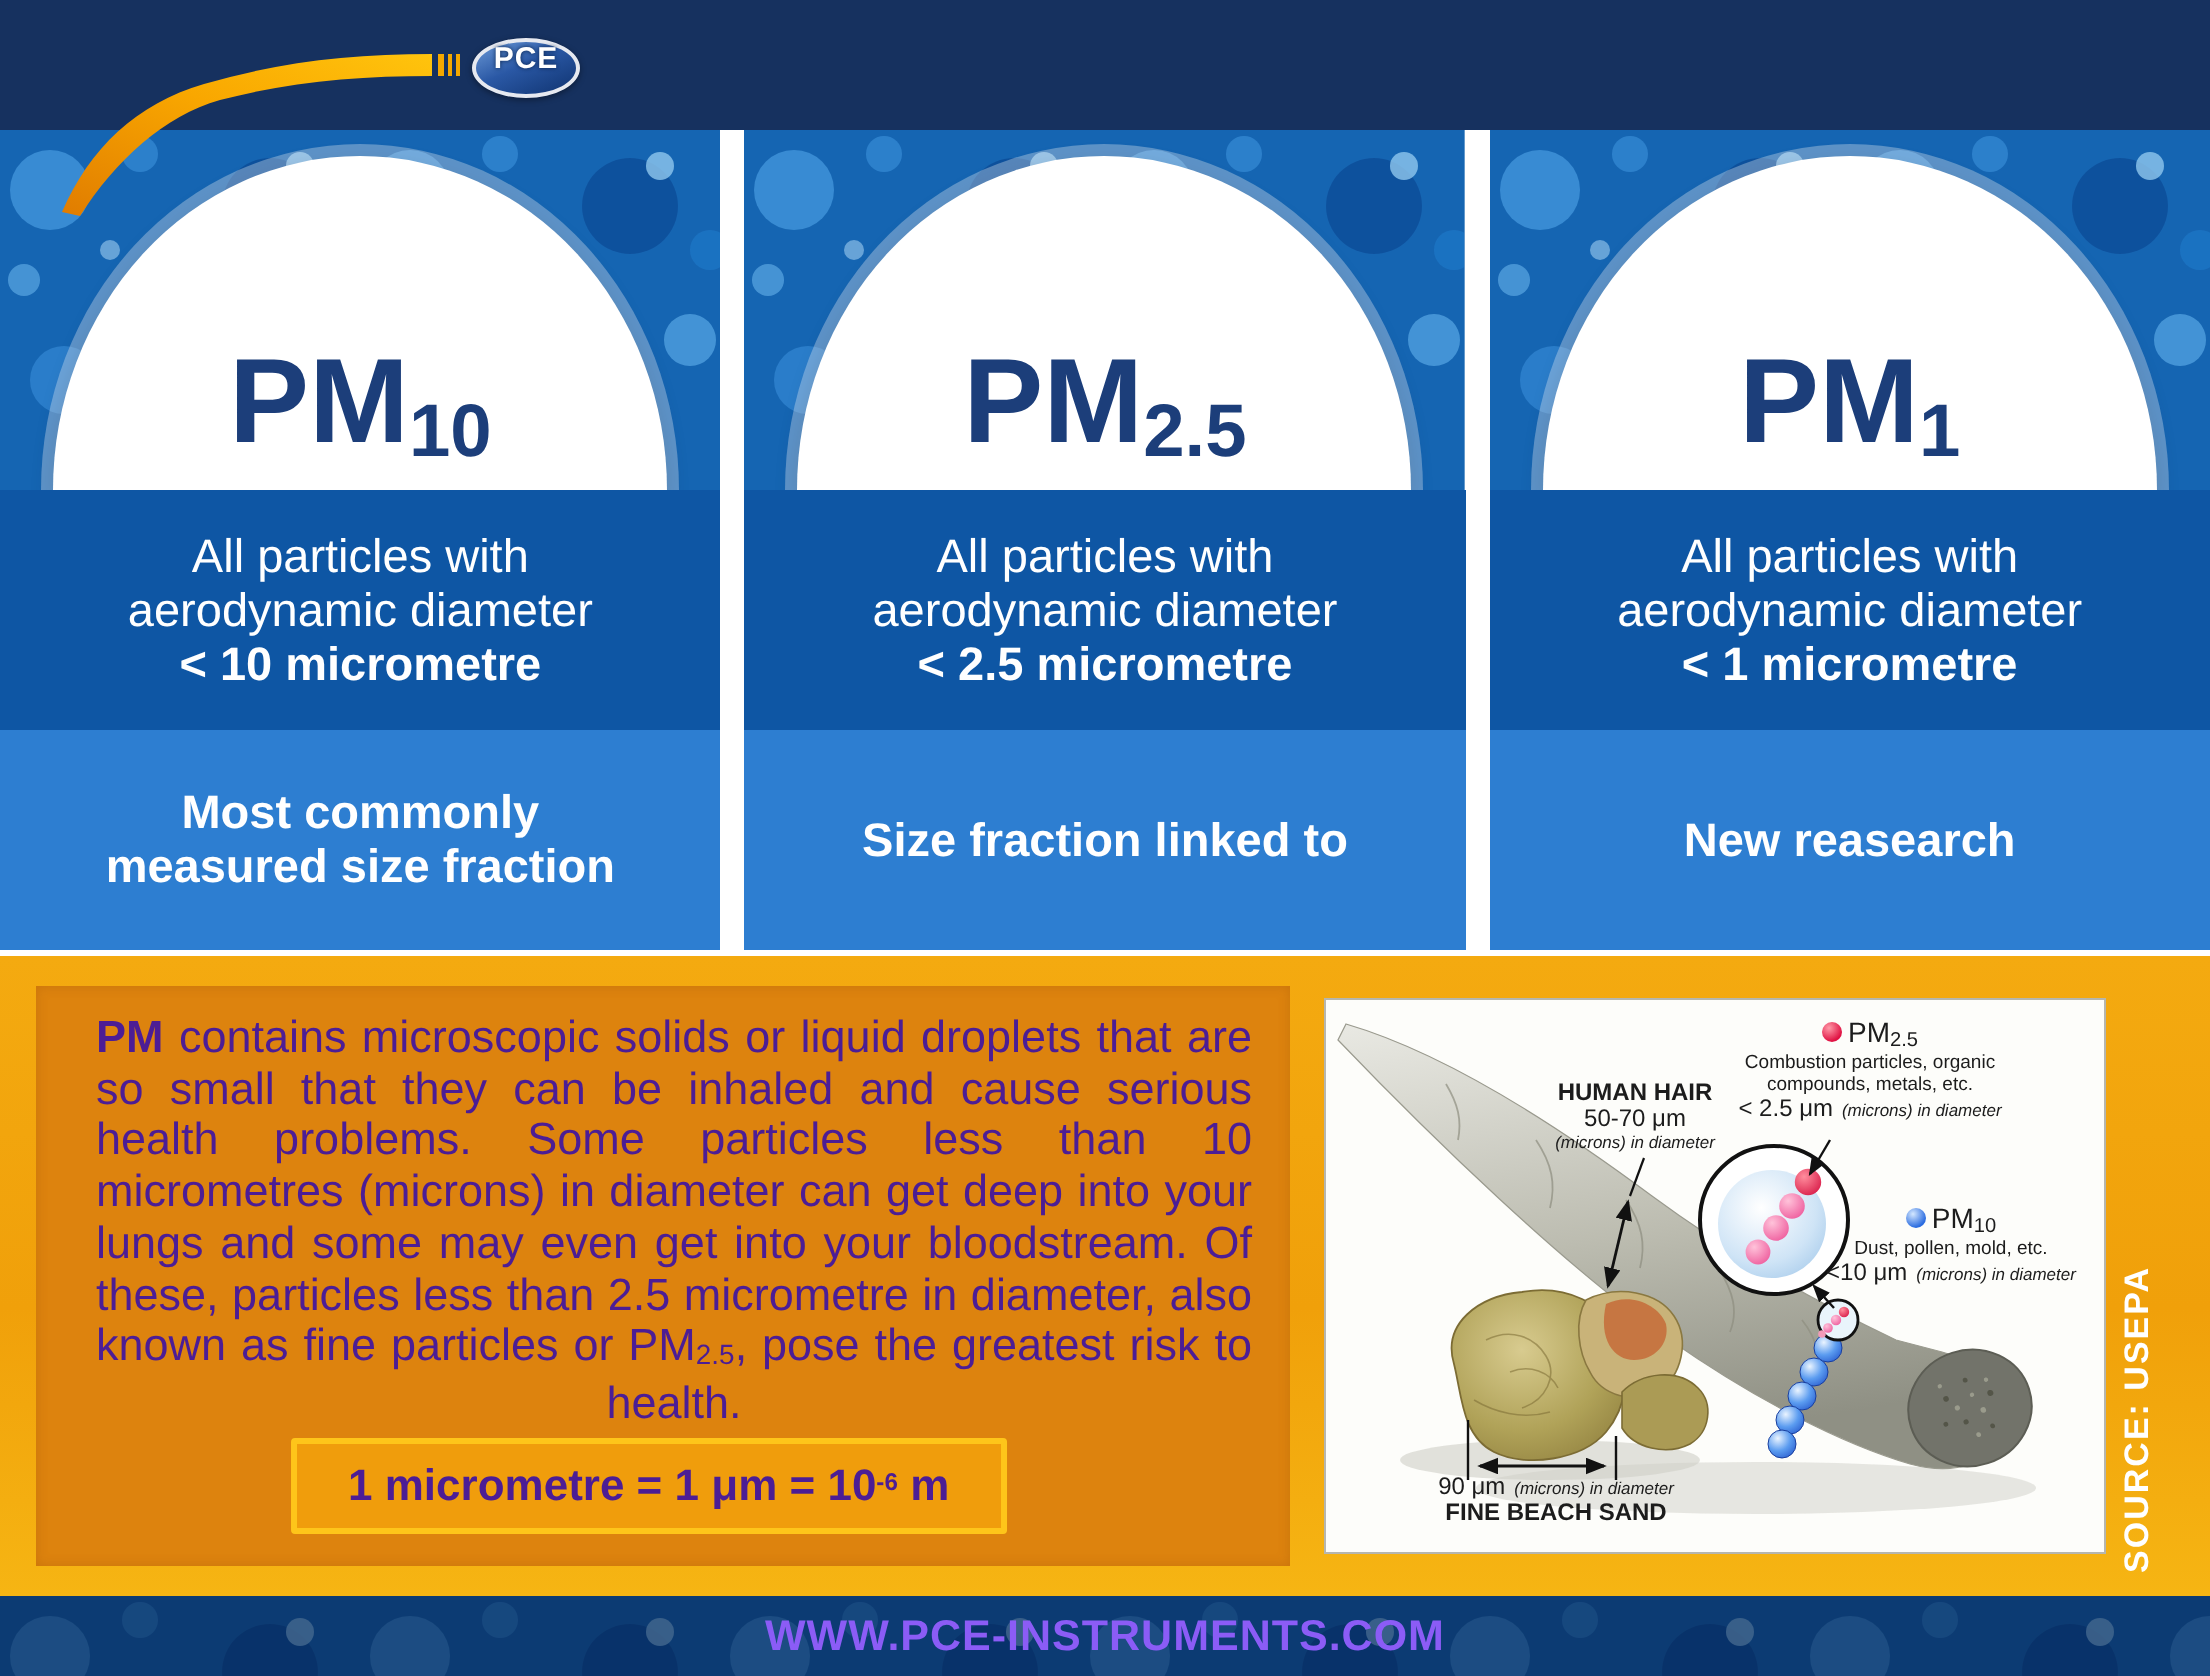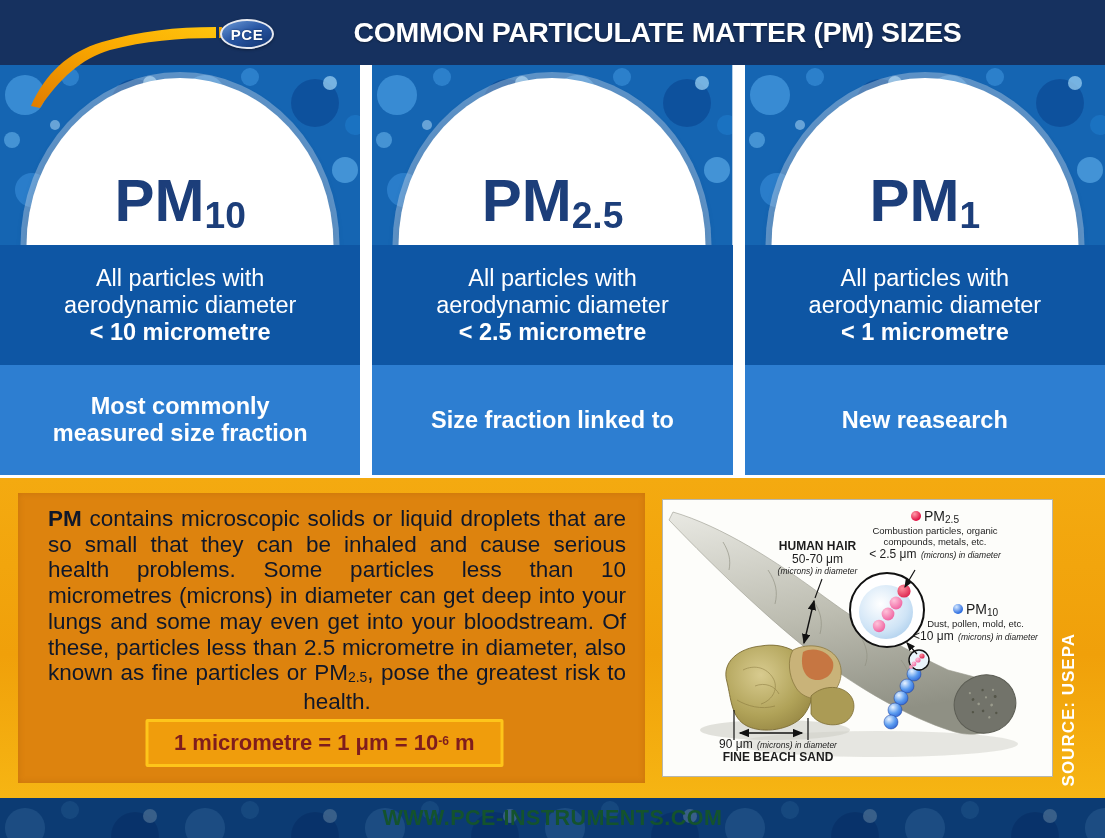--- a/index.html
+++ b/index.html
@@ -7,24 +7,24 @@
   #stage{position:relative;width:1105px;height:838px;background:#fff;overflow:hidden;
          font-family:"Liberation Sans", sans-serif;}
 
   
   .hdr{position:absolute;top:0;left:0;width:1105px;height:65px;background:#16315f;z-index:2;}
   .hdr-title{position:absolute;left:210px;right:0;top:0;height:65px;display:flex;
              align-items:center;justify-content:center;color:#fff;font-weight:bold;
              font-size:28.5px;letter-spacing:-0.4px;z-index:3;white-space:nowrap;
              text-shadow:0 1px 2px rgba(0,0,0,.35);}
   .swoosh{position:absolute;left:0;top:0;z-index:5;pointer-events:none;}
-  .logo{position:absolute;left:220px;top:19px;width:54px;height:30px;border-radius:50%;
+  .logo{position:absolute;left:236px;top:19px;width:54px;height:30px;border-radius:50%;
         background:linear-gradient(155deg,#6d9bd8 0%,#2a58a5 45%,#0f3370 100%);
         border:2px solid #e6e9f0;box-shadow:0 1px 3px rgba(0,0,0,.4);z-index:6;
-        display:flex;align-items:center;justify-content:center;}
+        display:flex;align-items:flex-start;justify-content:center;}
   .logo span{color:#fff;font-weight:bold;font-size:15px;letter-spacing:.5px;
              text-shadow:0 0 2px #09244f;}
 
   
   .cols{position:absolute;top:65px;left:0;width:1105px;height:413px;background:#fff;
         display:grid;grid-template-columns:1fr 1fr 1fr;gap:12px;z-index:1;}
   .col{position:relative;overflow:hidden;display:flex;flex-direction:column;}
   .dome-area{position:relative;height:180px;overflow:hidden;}
   .bubbg{position:absolute;inset:0;width:100%;height:100%;display:block;}
   .dome{position:absolute;bottom:0;left:50%;transform:translateX(-50%);
@@ -39,27 +39,27 @@
         align-items:center;justify-content:center;}
   .band1{height:120px;background:#0e56a4;font-size:23.5px;line-height:27px;}
   .band1 .bold{font-weight:bold;}
   .band2{height:110px;background:#2d7ed1;font-size:23.5px;line-height:27px;font-weight:bold;}
 
   
   .orange{position:absolute;top:478px;left:0;width:1105px;height:320px;
           background:linear-gradient(180deg,#f4aa10 0%,#f0a00a 55%,#f6b513 100%);z-index:1;}
   .obox{position:absolute;left:18px;top:15px;width:627px;height:290px;background:#dd830e;
         box-shadow:inset 0 0 6px rgba(140,70,0,.25);}
-  .obox p{margin:0;padding:13px 19px 0 30px;color:#0f172a;font-size:22.5px;line-height:25.7px;
+  .obox p{margin:0;padding:13px 19px 0 30px;color:#4c1d95;font-size:22.5px;line-height:25.7px;
           text-align:justify;text-align-last:center;}
   .obox .lead{font-weight:bold;}
   .obox .psub{font-size:0.62em;position:relative;top:0.15em;}
   .badge{position:absolute;left:50%;top:226px;transform:translateX(-52%);
          background:#f09d0c;border:3px solid #fec51a;border-radius:2px;
-         color:#7f1d1d;font-weight:bold;font-size:22px;padding:8px 26px;white-space:nowrap;}
+         color:#4c1d95;font-weight:bold;font-size:22px;padding:8px 26px;white-space:nowrap;}
   .badge .sup{font-size:0.55em;position:relative;top:-0.45em;}
 
   
   .panel{position:absolute;left:662px;top:21px;width:391px;height:278px;
          background:#fdfdfa;border:1px solid #b6b6ae;}
   .panel svg{position:absolute;left:0;top:0;}
   .dg{position:absolute;color:#1c1c1c;text-align:center;z-index:3;line-height:12px;}
   .t-b{font-weight:bold;font-size:12px;line-height:13px;}
   .t-r{font-size:12px;line-height:13px;}
   .t-i{font-style:italic;font-size:8.5px;line-height:10px;}
@@ -75,21 +75,21 @@
   .p-pm10{left:235px;top:102px;width:155px;}
   .p-sand{left:25px;top:237px;width:180px;}
   .src{position:absolute;right:26px;bottom:12px;writing-mode:vertical-rl;
        transform:rotate(180deg);color:#fff;font-weight:bold;font-size:17px;
        letter-spacing:1px;white-space:nowrap;}
 
   
   .ftr{position:absolute;top:798px;left:0;width:1105px;height:40px;overflow:hidden;z-index:2;}
   .ftr .shade{position:absolute;inset:0;background:rgba(6,26,64,.55);}
   .ftr .url{position:absolute;inset:0;display:flex;align-items:center;justify-content:center;
-            color:#14532d;font-weight:bold;font-size:21.5px;letter-spacing:.5px;z-index:3;}
+            color:#8b5cf6;font-weight:bold;font-size:21.5px;letter-spacing:.5px;z-index:3;}
 </style>
 </head>
 <body>
 
 <svg width="0" height="0" style="position:absolute" aria-hidden="true">
   <defs>
     <pattern id="bub" width="180" height="170" patternUnits="userSpaceOnUse">
       <rect width="180" height="170" fill="#1565b2"></rect>
       <circle cx="25" cy="30" r="20" fill="#3e92d8" fill-opacity=".85"></circle>
       <circle cx="70" cy="12" r="9" fill="#2f83cf" fill-opacity=".9"></circle>
@@ -103,21 +103,20 @@
       <circle cx="78" cy="120" r="6" fill="#a7d2f1" fill-opacity=".75"></circle>
       <circle cx="175" cy="60" r="10" fill="#1b74c4" fill-opacity=".9"></circle>
       <circle cx="55" cy="60" r="5" fill="#9fcdf0" fill-opacity=".6"></circle>
     </pattern>
   </defs>
 </svg>
 
 <div id="stage">
 
   <div class="hdr"></div>
-  <div class="hdr-title">COMMON PARTICULATE MATTER (PM) SIZES</div>
   <svg class="swoosh" width="300" height="130" viewBox="0 0 300 130">
     <defs>
       <linearGradient id="swg" x1="0" y1="1" x2="1" y2="0">
         <stop offset="0" stop-color="#e07c00"></stop>
           <stop offset=".55" stop-color="#f9a700"></stop>
           <stop offset="1" stop-color="#ffc40d"></stop>
       </linearGradient>
     </defs>
     <path d="M 31,106 C 45,74 68,52 102,42 C 140,31 175,27 216,27 L 216,38 C 178,38 145,41 110,50 C 82,58 58,80 40,108 Z" fill="url(#swg)"></path>
     <rect x="219" y="27" width="3" height="11" fill="#f5a800"></rect>

